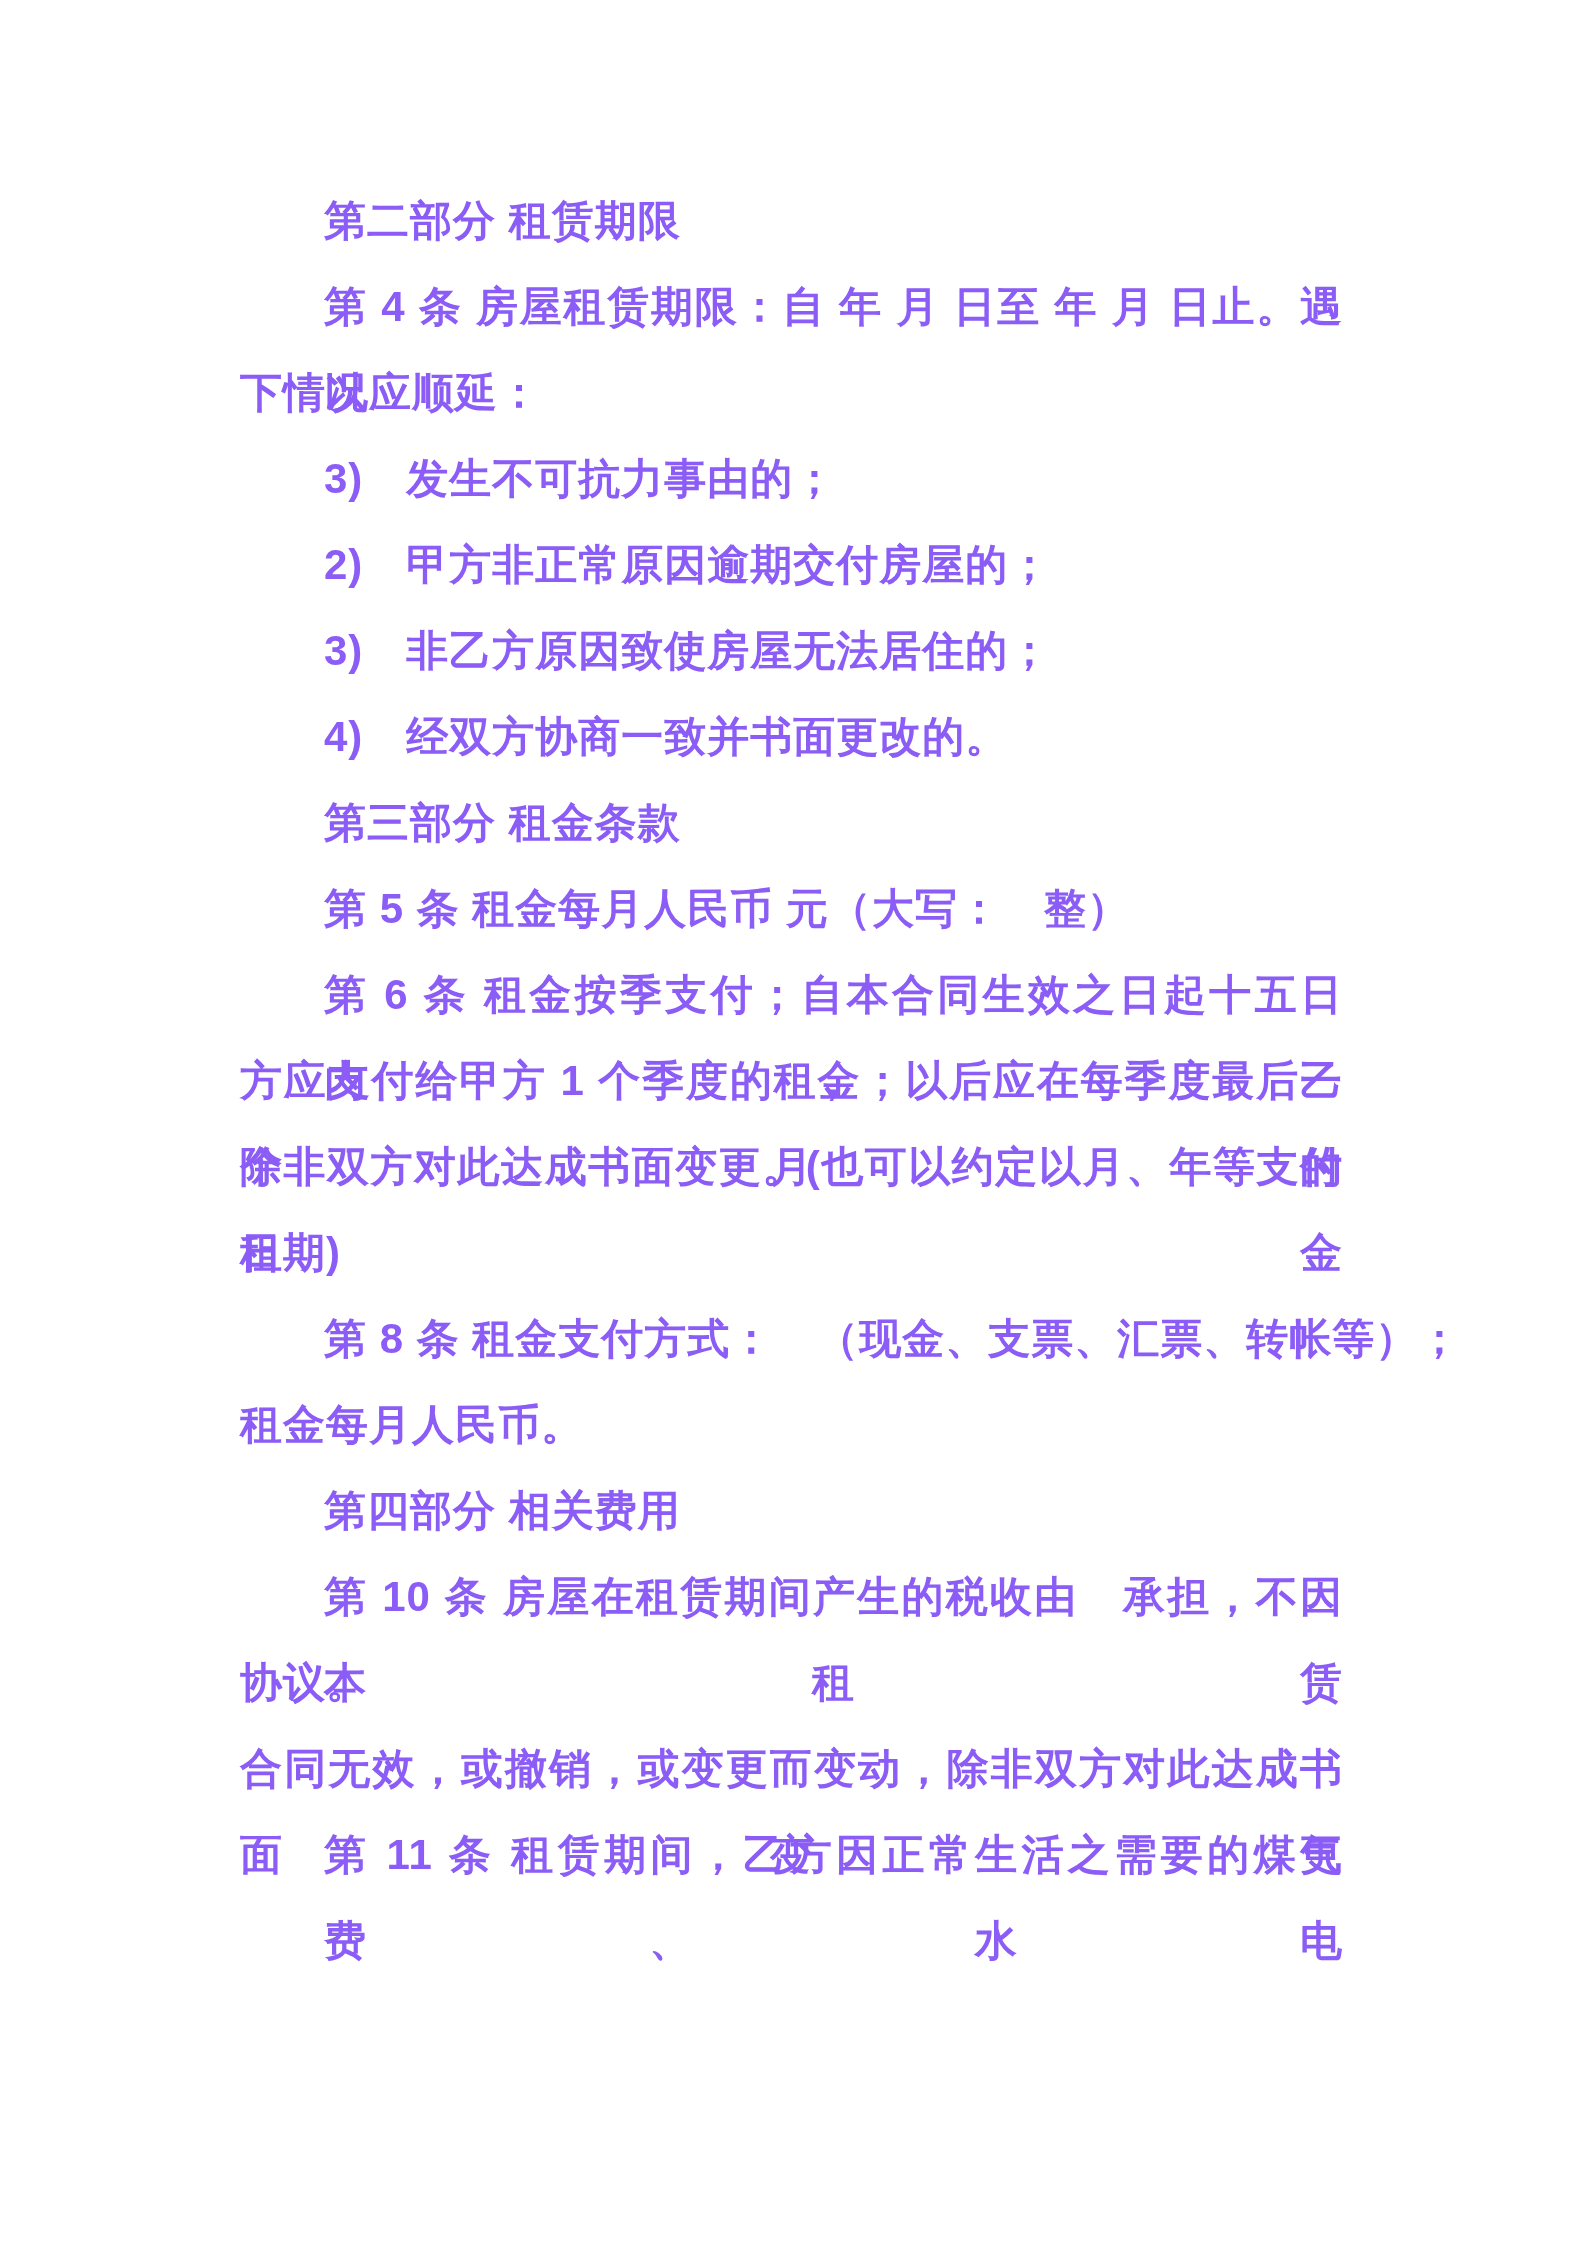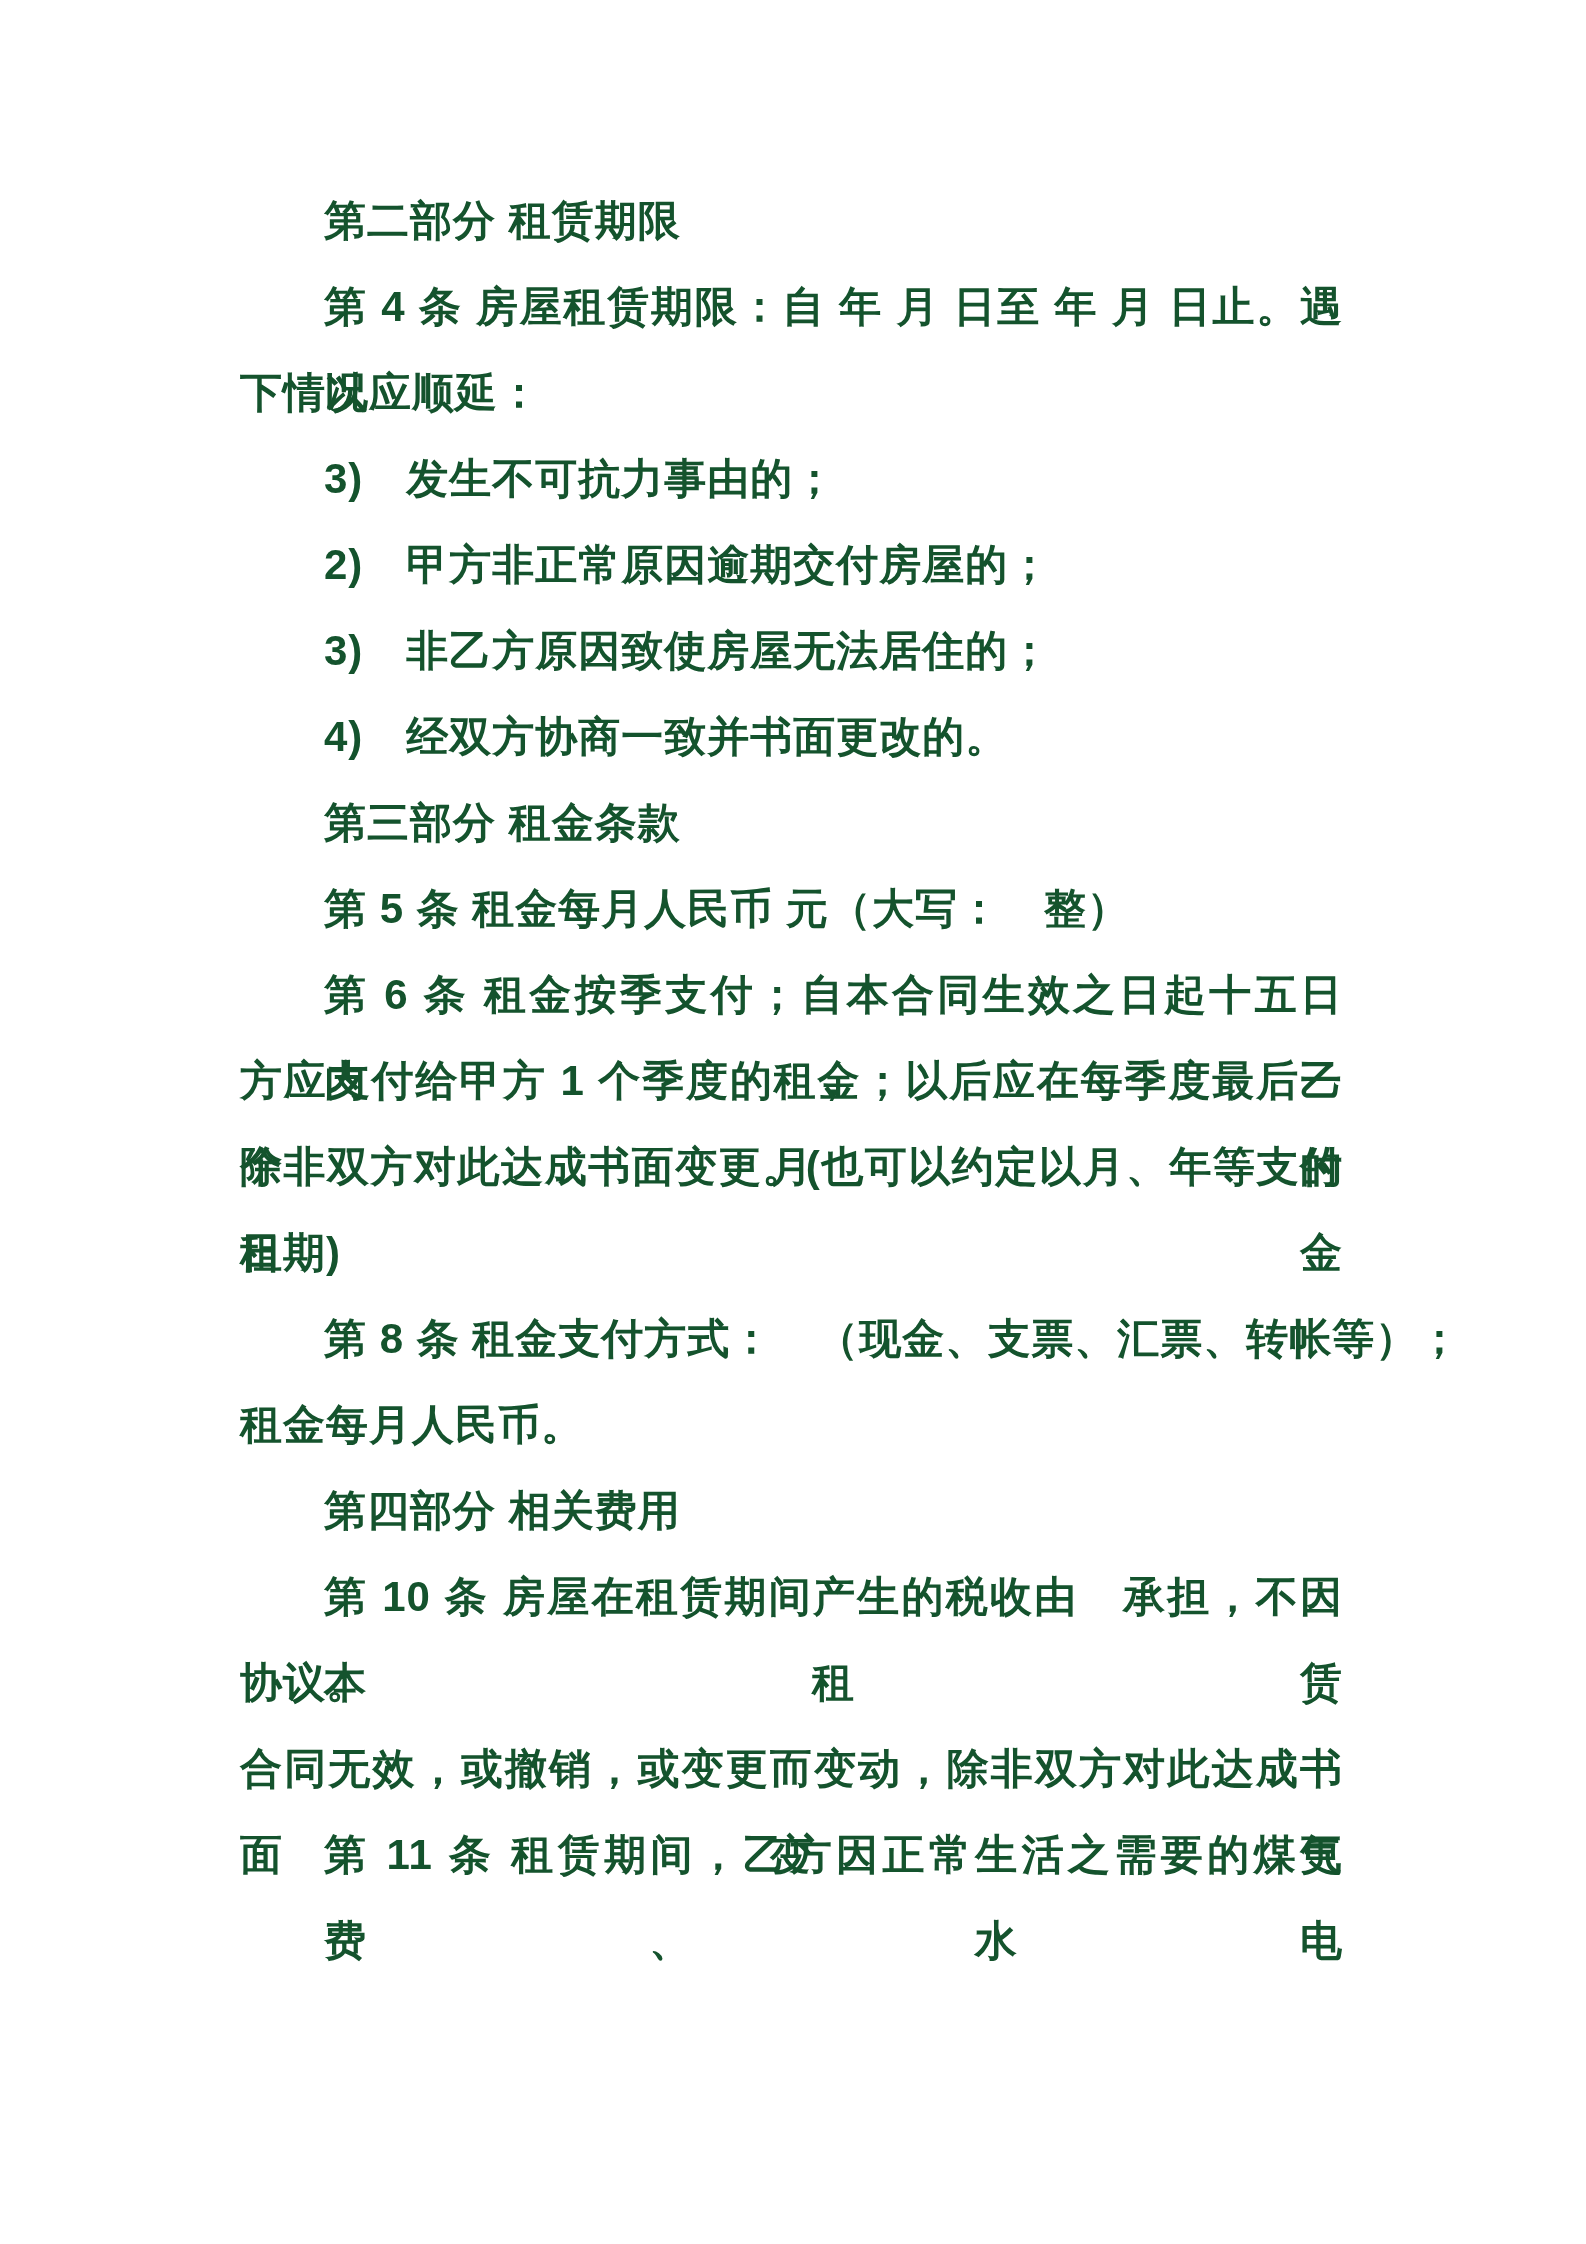--- a/index.html
+++ b/index.html
@@ -19,21 +19,21 @@
     position: absolute;
     left: 240px;
     top: 178px;
     width: 1103px;
   }
   .line {
     height: 86px;
     line-height: 86px;
     font-size: 42px;
     font-weight: 700;
-    color: #14532d;
+    color: #8b5cf6;
     letter-spacing: 1px;
     white-space: nowrap;
     text-align: left;
   }
   .line.indent {
     padding-left: 84px;
   }
   .line.justify {
     white-space: normal;
     text-align: justify;

